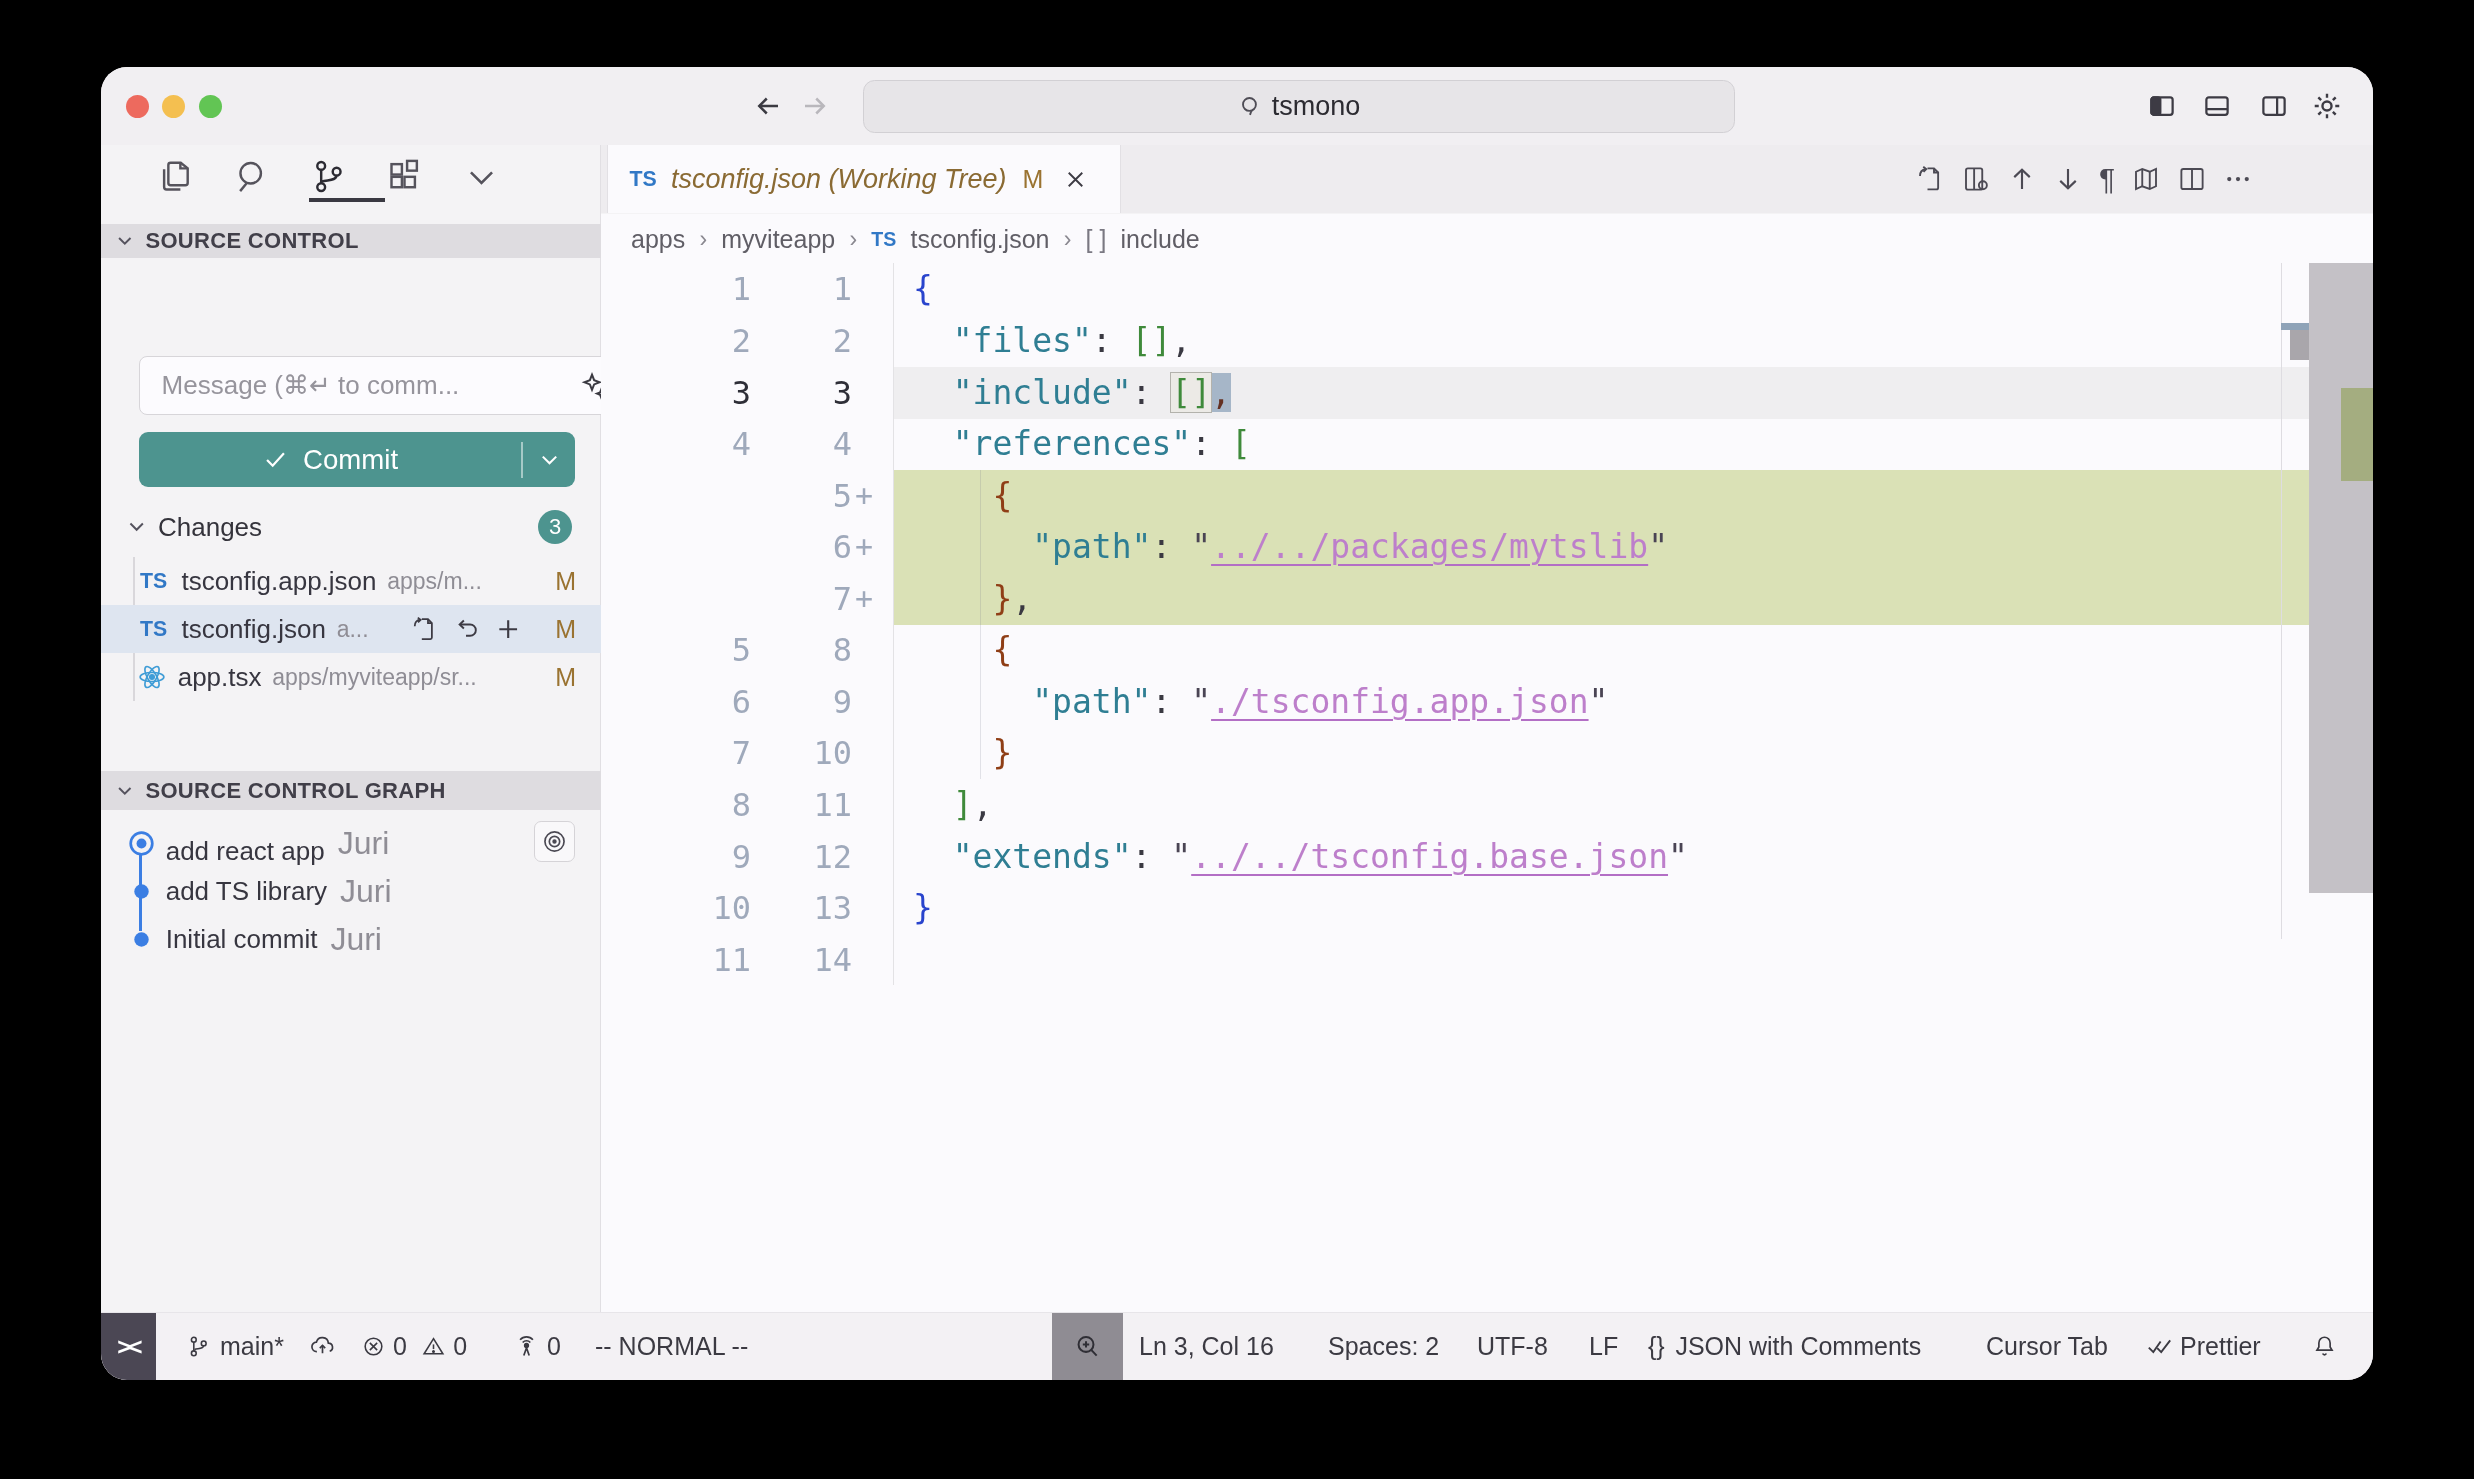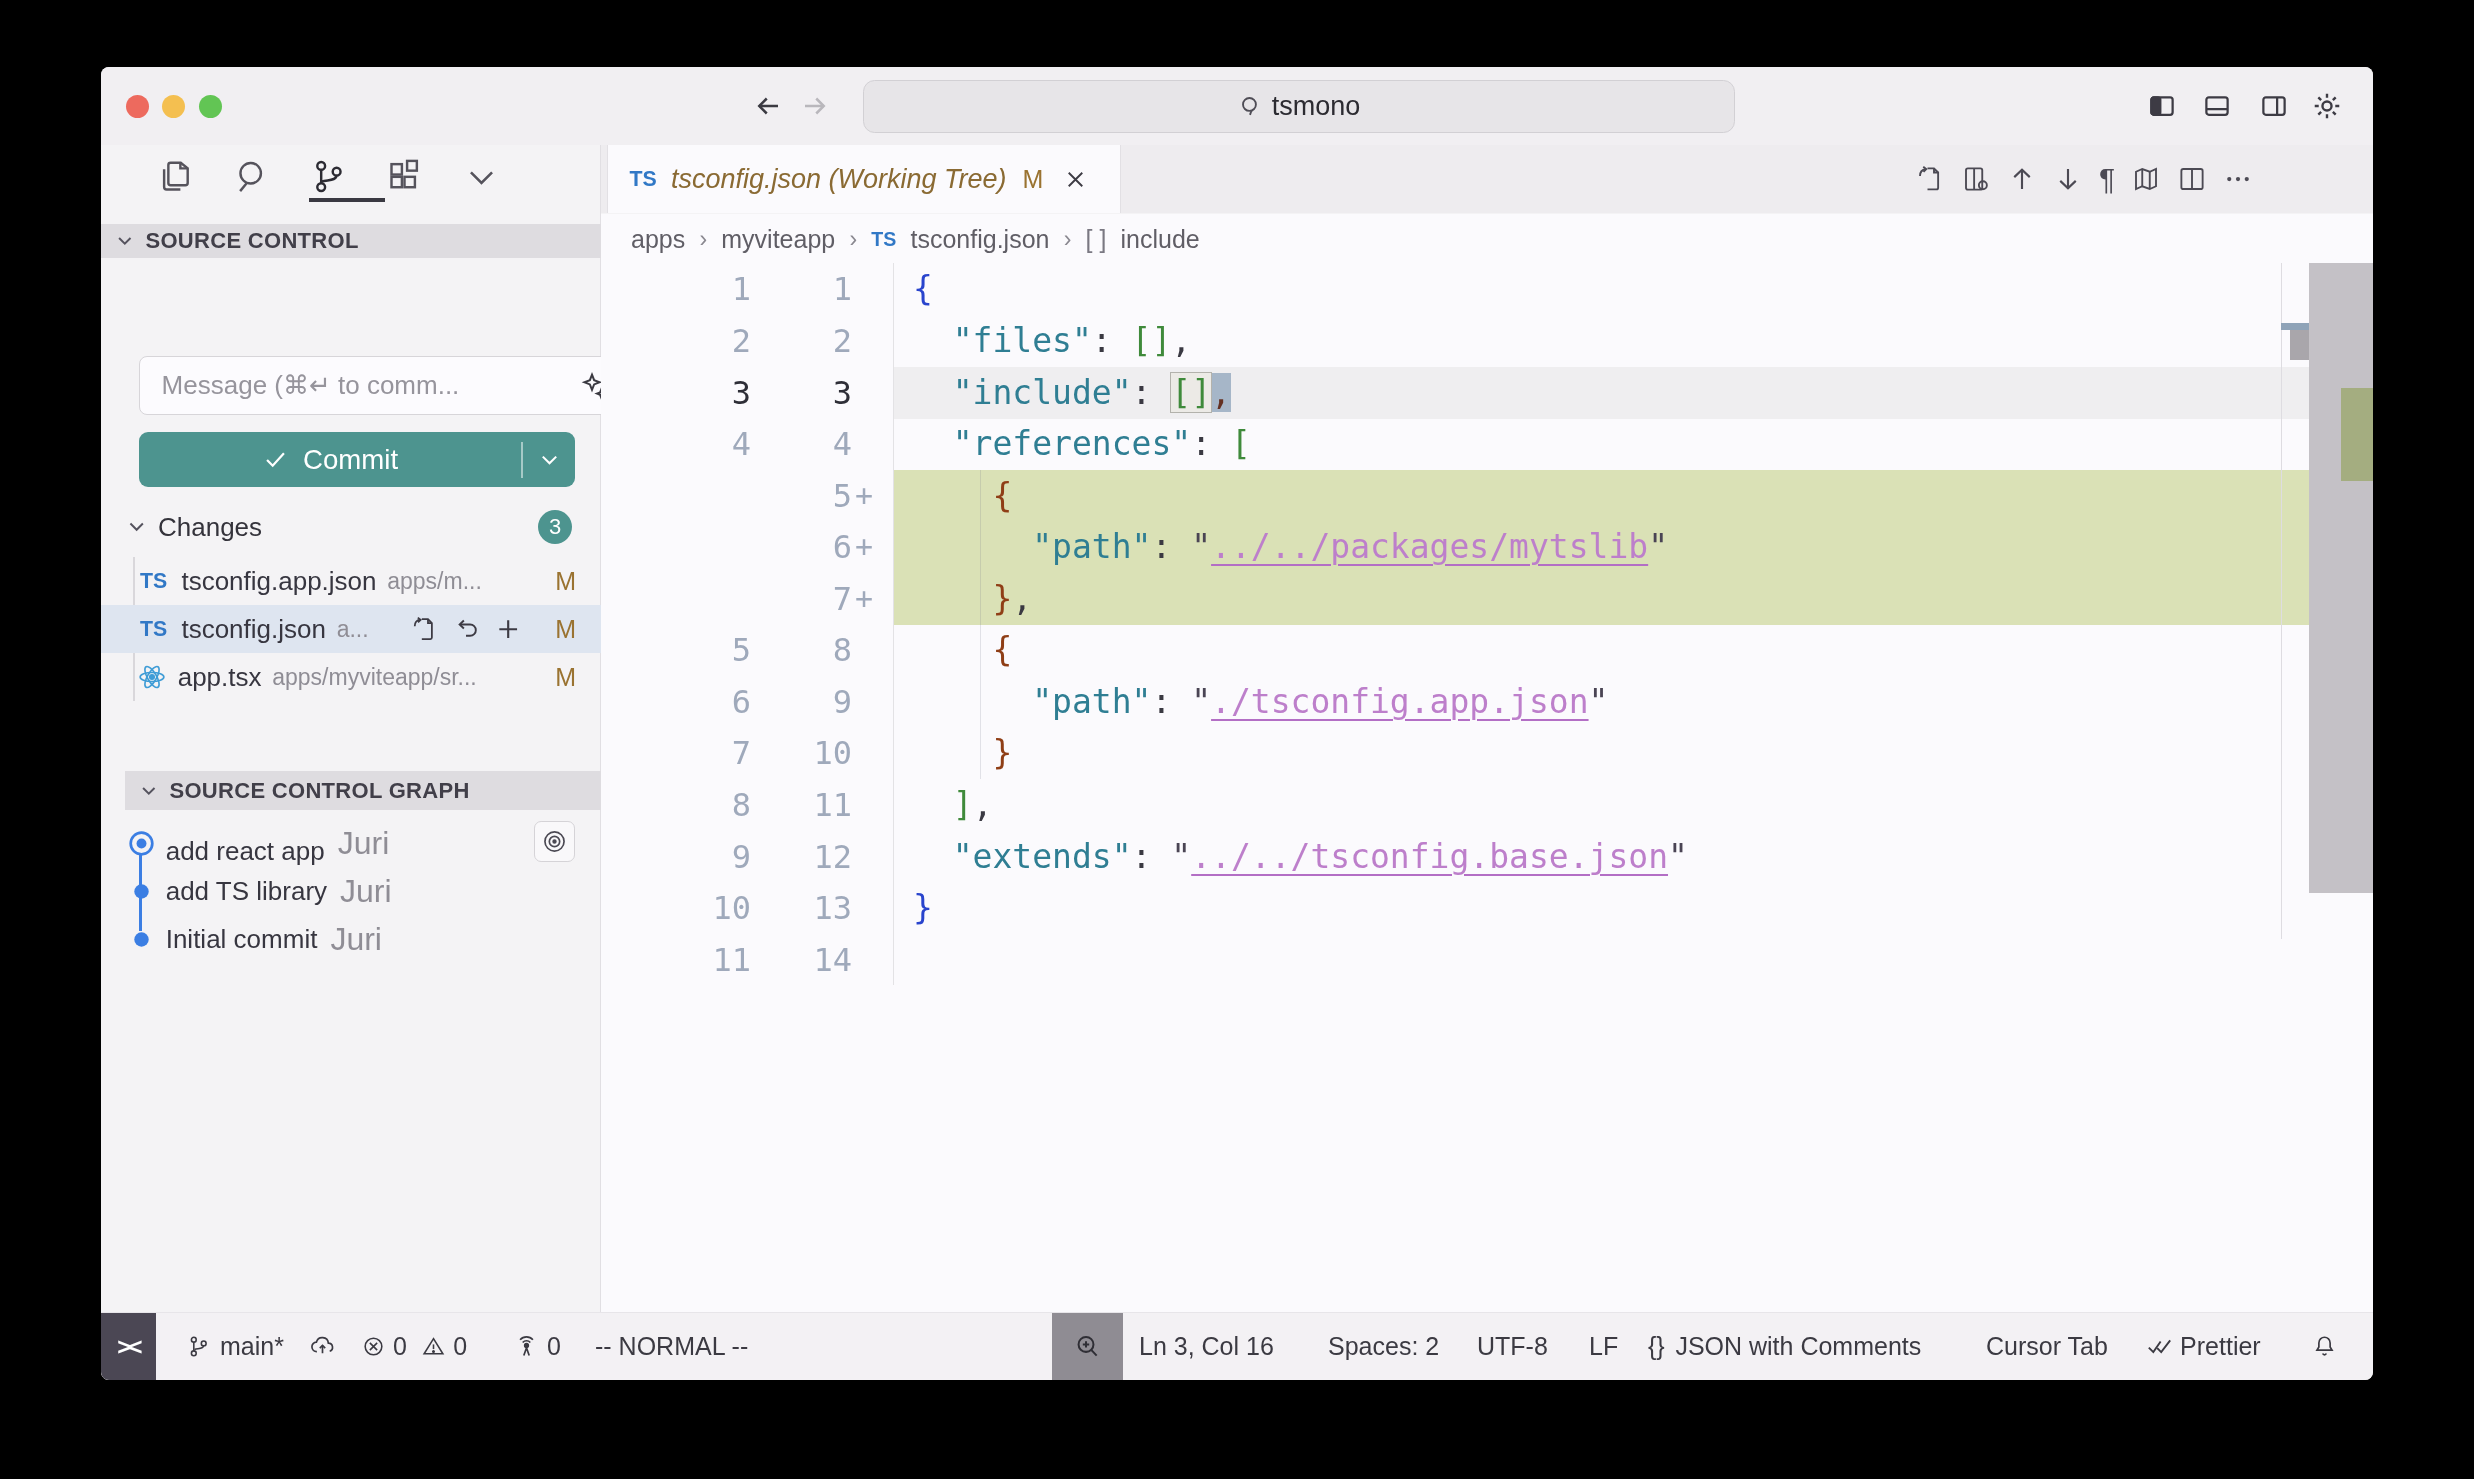--- a/index.html
+++ b/index.html
@@ -1,20 +1,20 @@
 <!DOCTYPE html>
 <html style="font-size:14.2px"><head>
 <meta charset="utf-8">
 <style>
   html,body{margin:0;padding:0;background:#000;}
   #stage{position:relative;width:2475px;height:1479px;background:#000;overflow:hidden;
          font-family:"Liberation Sans",sans-serif;-webkit-font-smoothing:antialiased;}
   .abs{position:absolute;}
   #window{position:absolute;left:101px;top:67px;width:2272px;height:1313px;background:#f4f3f5;
-          border-radius:8px;overflow:hidden;}
+          border-radius:26px;overflow:hidden;}
   svg{display:block;}
   .ico{color:#4c4a54;}
   
   #titlebar{left:0;top:0;width:2272px;height:78px;background:#f1eff2;}
   .tlight{top:27.6px;width:23px;height:23px;border-radius:50%;}
   #search-box{left:762px;top:13.3px;width:870px;height:51px;background:#e7e5e8;border:1.8px solid #d2d0d4;
               border-radius:11.6px;display:flex;align-items:center;justify-content:center;gap:9px;
               color:#2c2b31;font-size:27px;}
   
   #sidebar{left:0;top:78px;width:500px;height:1167px;background:#f4f3f5;border-right:0.9px solid #e1dfe3;box-sizing:border-box;}
@@ -261,21 +261,21 @@
               <ellipse cx="12" cy="12" rx="9.5" ry="3.6"></ellipse>
               <ellipse cx="12" cy="12" rx="9.5" ry="3.6" transform="rotate(60 12 12)"></ellipse>
               <ellipse cx="12" cy="12" rx="9.5" ry="3.6" transform="rotate(120 12 12)"></ellipse>
             </svg>
       </span>
       <span class="fname" style="margin-left:10.7px;">app.tsx</span>
       <span class="fdesc">apps/myviteapp/sr...</span>
       <span class="fstatus">M</span>
     </div>
 
-    <div class="abs sec-head" style="top:626px;height:39px;margin-left:24px;">
+    <div class="abs sec-head" style="top:626px;height:39px;">
       <svg width="19.6" height="19.6" viewBox="0 0 24 24" fill="none" stroke="#55535e" stroke-width="2.4">
             <path d="M5 8.5 12 15.5 19 8.5"></path>
           </svg>
       <span>SOURCE CONTROL GRAPH</span>
     </div>
 
     <div class="abs" style="left:38px;top:709px;width:2.7px;height:77px;background:#3b7ee3;"></div>
 
     <div class="abs srow" style="top:674px;">
       <svg style="margin-left:27px;" width="27" height="27" viewBox="0 0 30 30">

